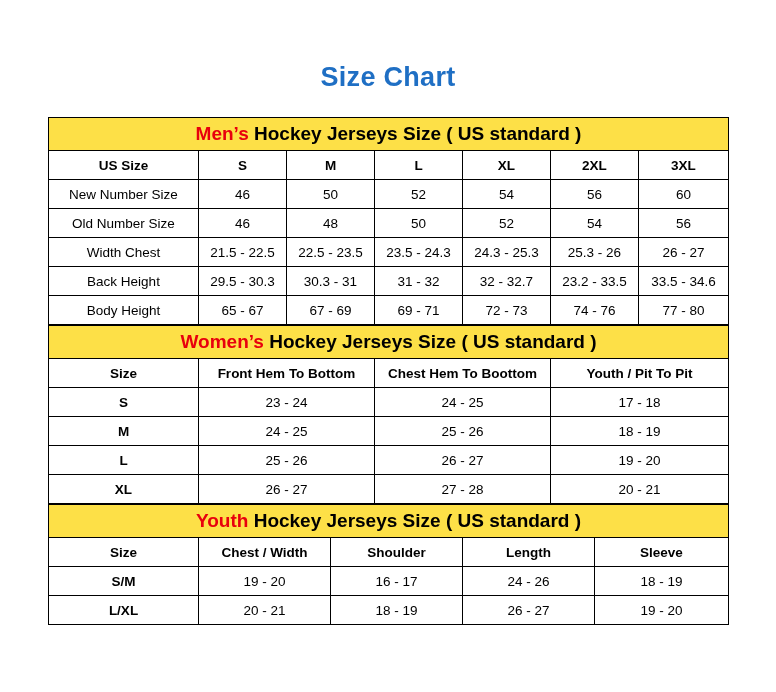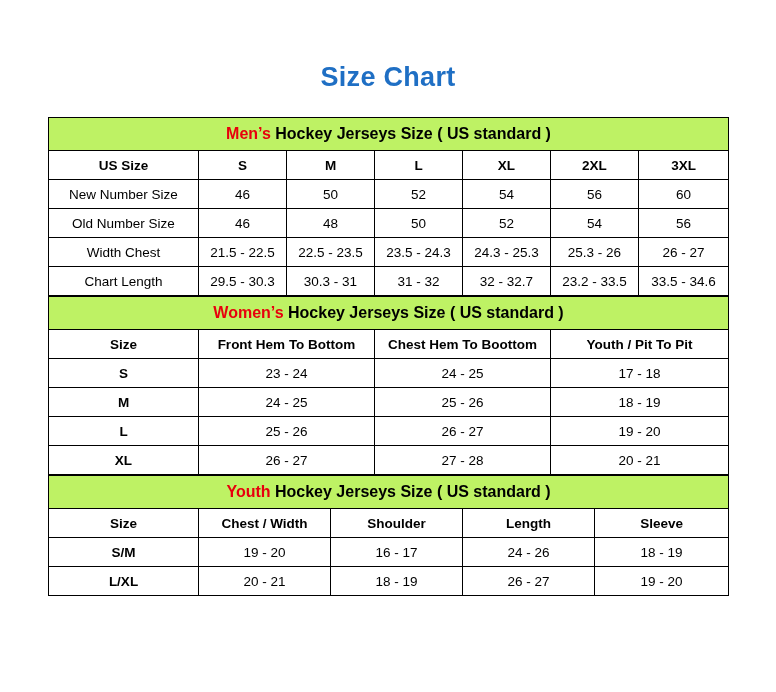--- a/index.html
+++ b/index.html
@@ -41,23 +41,23 @@
   td, th {
     border: 1px solid #000000;
     font-size: 13.5px;
     text-align: center;
     height: 26px;
     padding: 1px 2px;
     font-weight: normal;
     vertical-align: middle;
   }
   .banner {
-    background: #bef264;
-    font-weight: bold;
-    font-size: 16px;
+    background: #fde047;
+    font-weight: bold;
+    font-size: 19px;
     height: 30px;
     margin-left: 16px;
   }
   .banner .grp {
     color: #e8000d;
   }
   .hdr {
     font-weight: bold;
   }
   .lbl {
@@ -120,27 +120,36 @@
         <tr>
           <td class="lbl">Width Chest</td>
           <td>21.5 - 22.5</td>
           <td>22.5 - 23.5</td>
           <td>23.5 - 24.3</td>
           <td>24.3 - 25.3</td>
           <td>25.3 - 26</td>
           <td>26 - 27</td>
         </tr>
         <tr>
-          <td class="lbl">Chart Length</td>
+          <td class="lbl">Back Height</td>
           <td>29.5 - 30.3</td>
           <td>30.3 - 31</td>
           <td>31 - 32</td>
           <td>32 - 32.7</td>
           <td>23.2 - 33.5</td>
           <td>33.5 - 34.6</td>
+        </tr>
+        <tr>
+          <td class="lbl">Body Height</td>
+          <td>65 - 67</td>
+          <td>67 - 69</td>
+          <td>69 - 71</td>
+          <td>72 - 73</td>
+          <td>74 - 76</td>
+          <td>77 - 80</td>
         </tr>
       </tbody>
     </table>
 
     <table>
       <colgroup>
         <col style="width:150px">
         <col style="width:176px">
         <col style="width:176px">
         <col style="width:178px">

